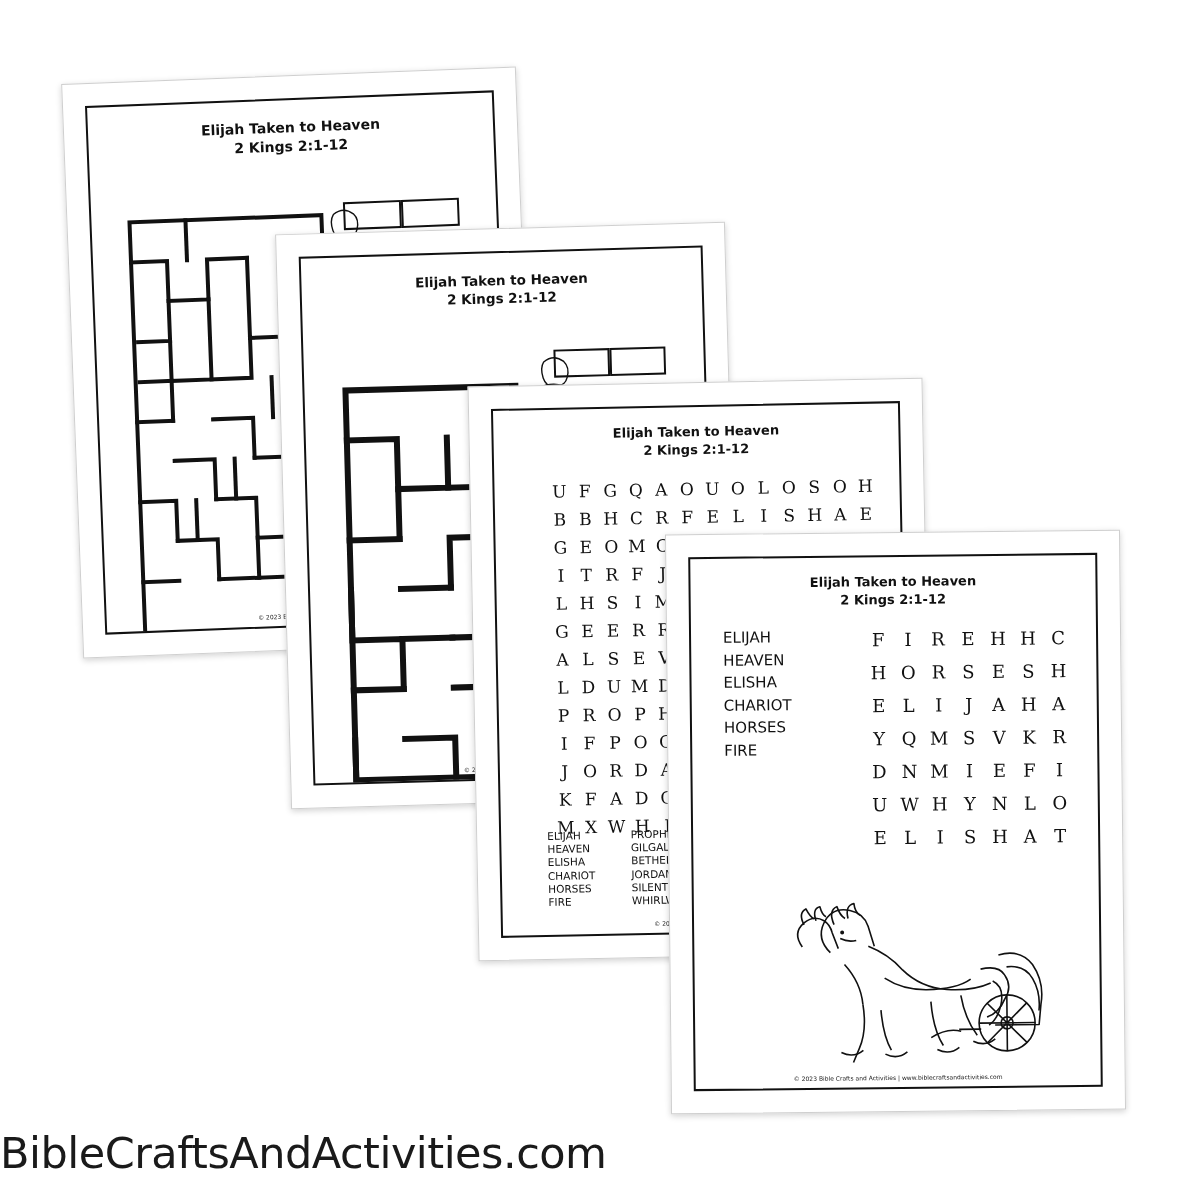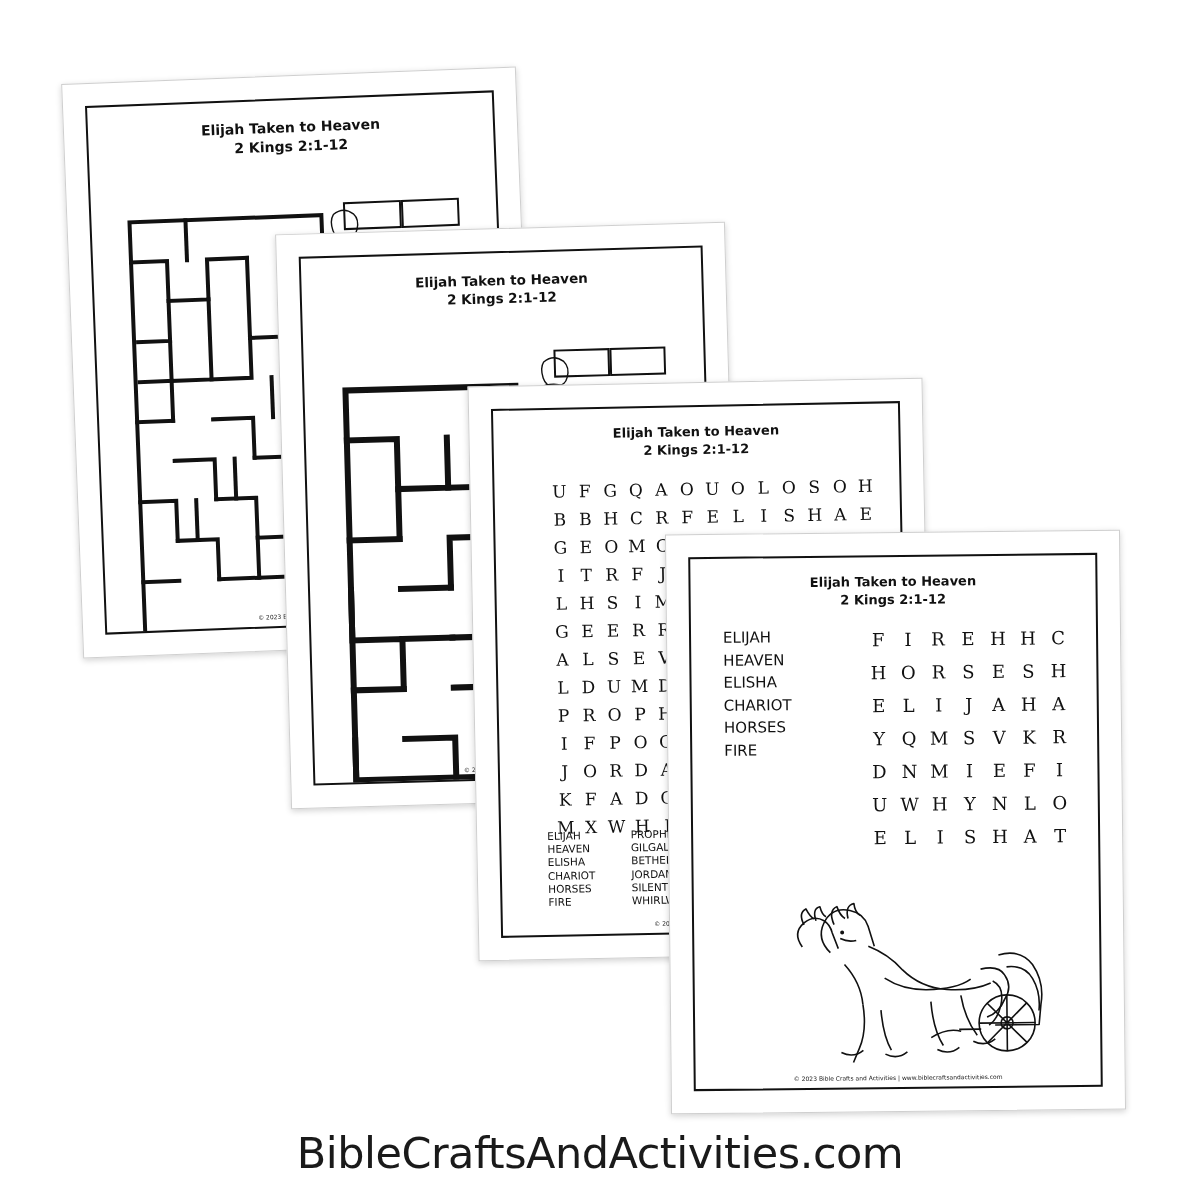--- a/index.html
+++ b/index.html
@@ -78,21 +78,20 @@
     color: #111;
   }
   .wordlist div { white-space: nowrap; }
 
   
   #brand {
     position: absolute;
     left: 0;
     right: 0;
     bottom: 22px;
-    text-align: center;
     font-family: "DejaVu Sans", sans-serif;
     font-size: 43px;
     color: #1a1a1a;
     letter-spacing: -0.5px;
   }
 
   
   #sheet1 {
     left: 72px; top: 75px; width: 455px; height: 575px;
     transform: rotate(-2.2deg);

